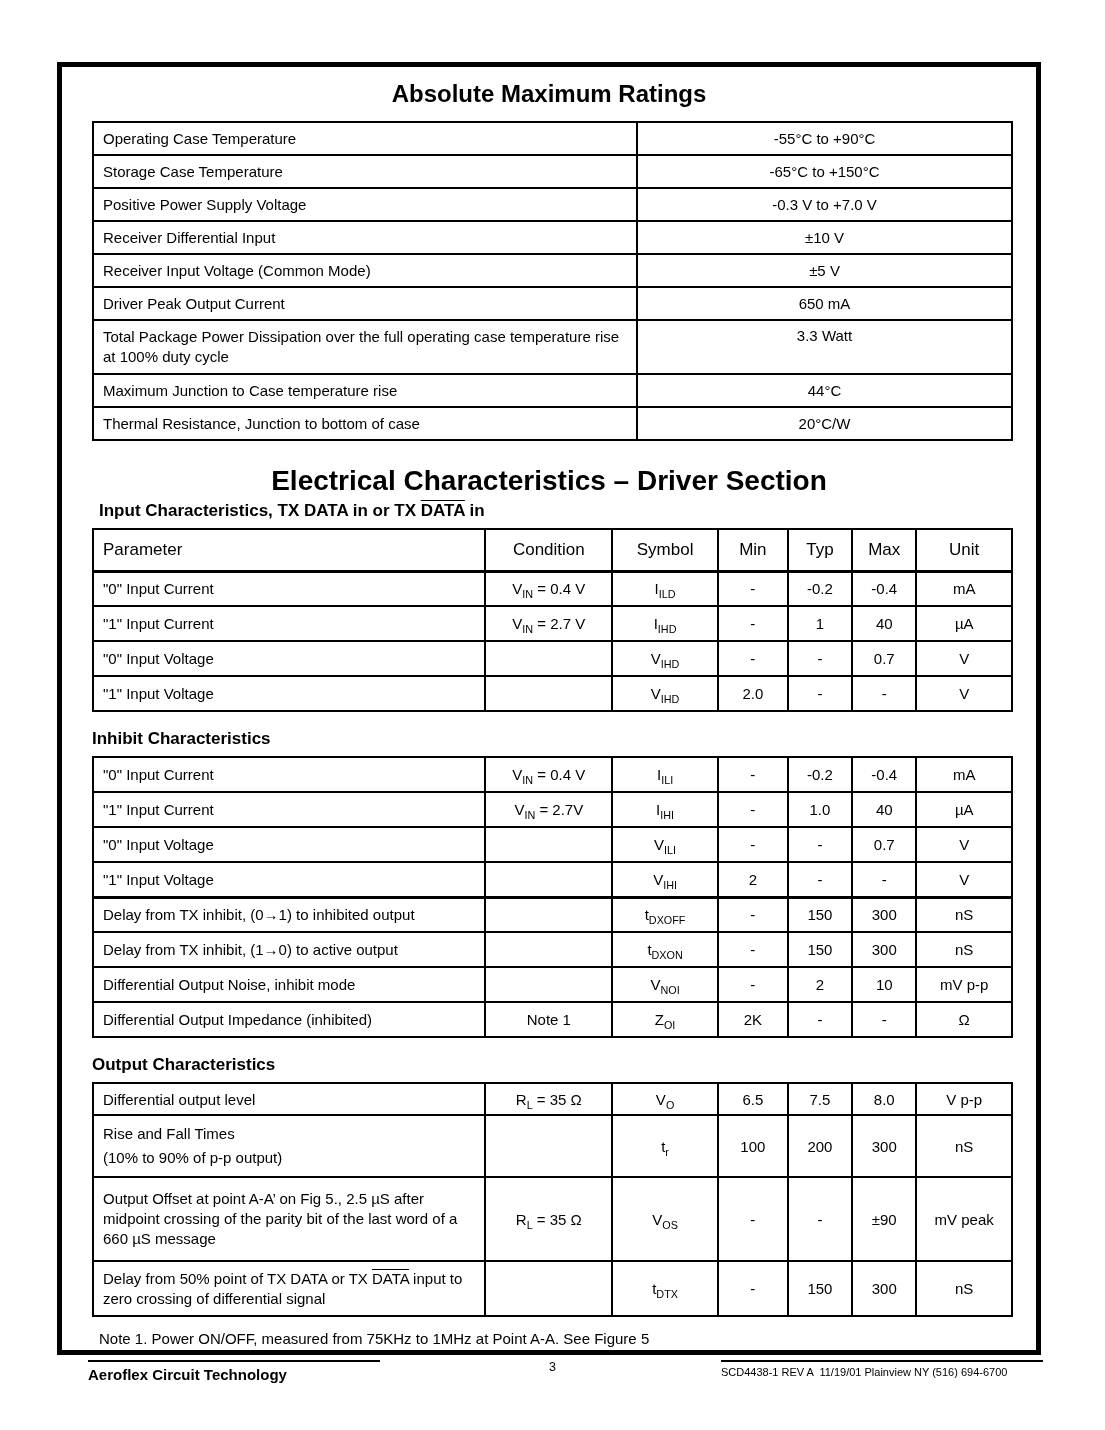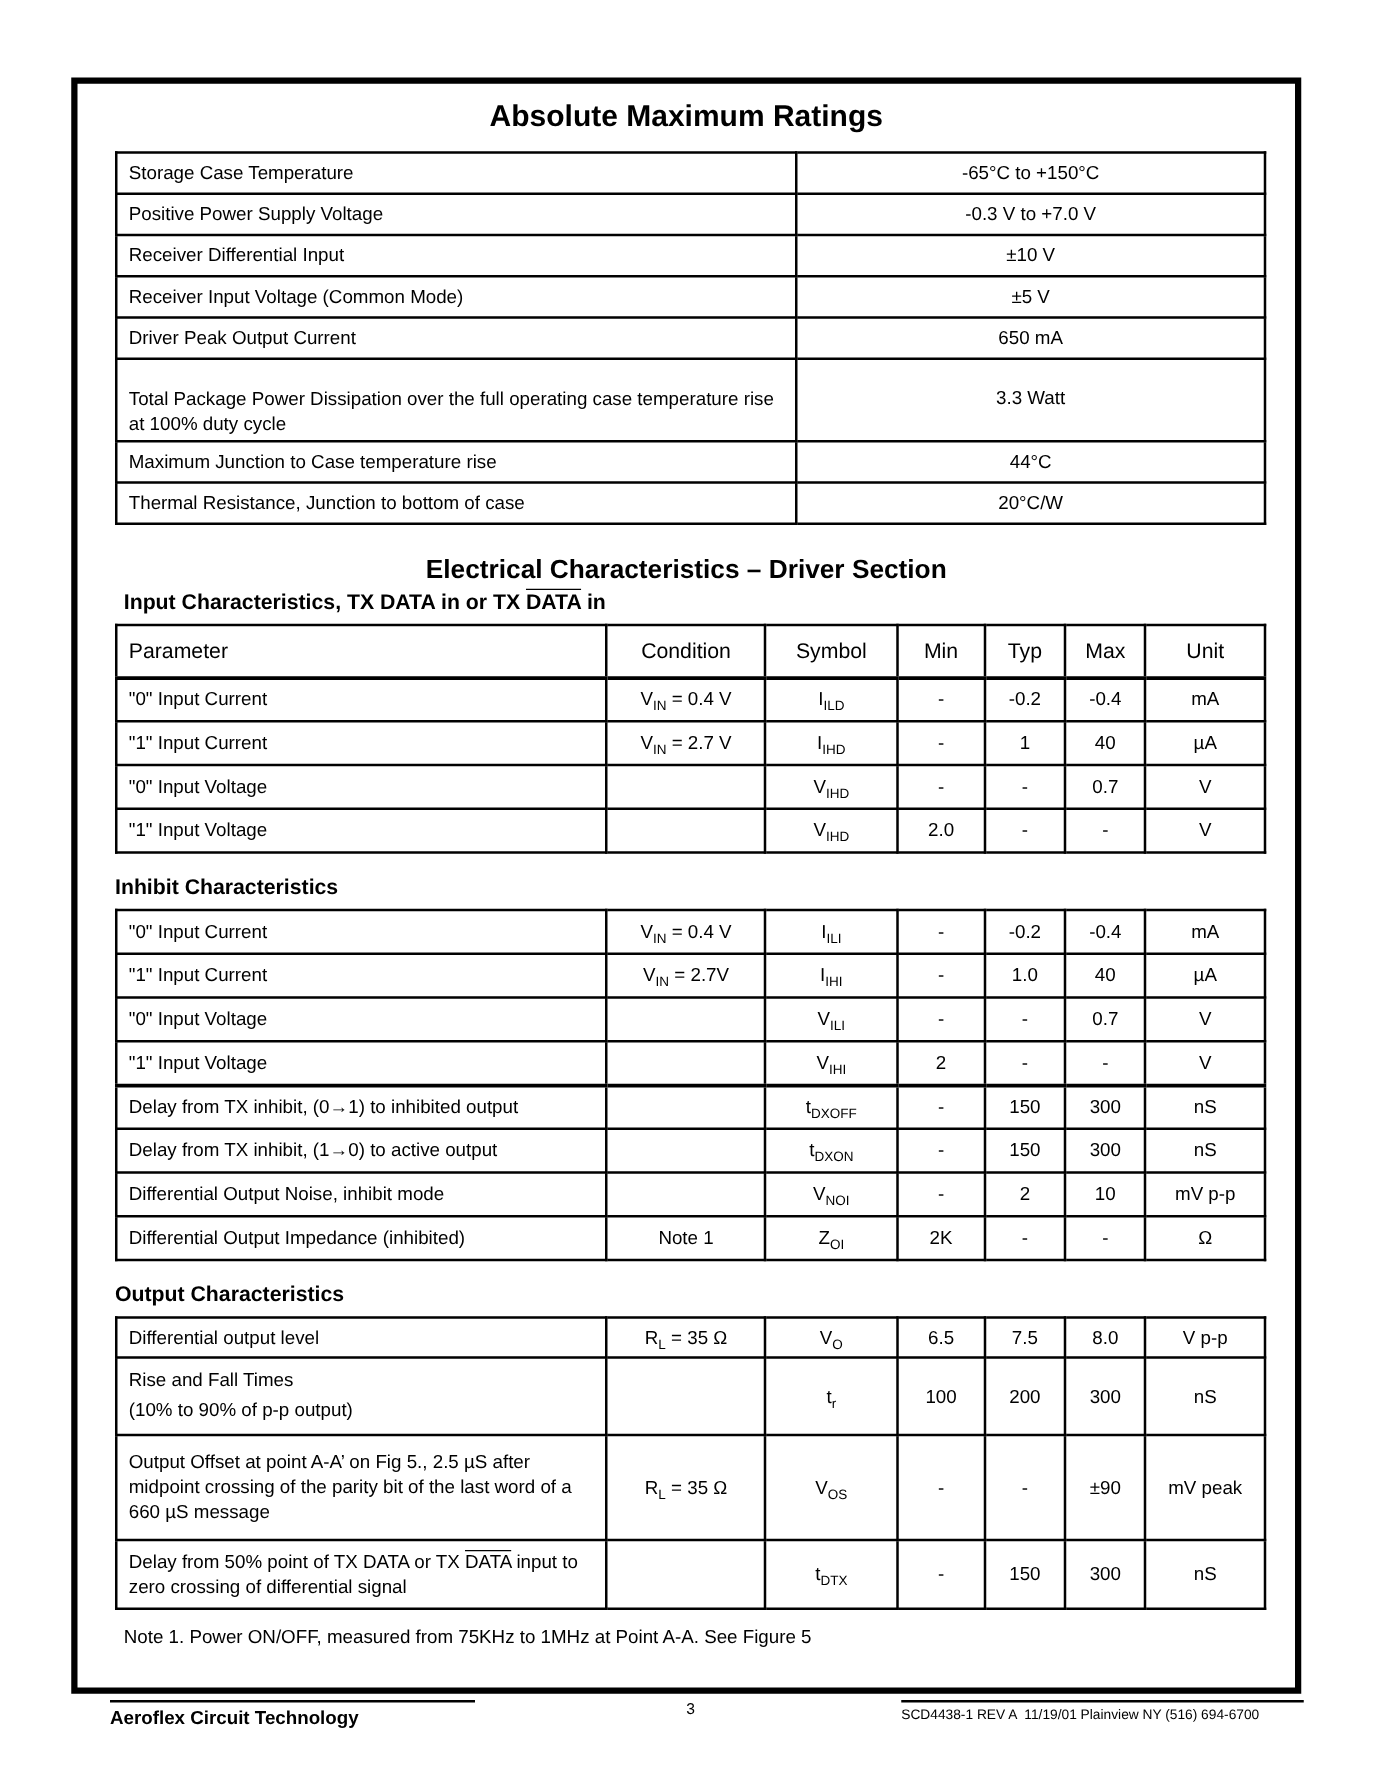--- a/index.html
+++ b/index.html
@@ -14,29 +14,29 @@
     position: absolute; left: 57px; top: 62px;
     width: 984px; height: 1293px;
     border: 5px solid #000;
     padding: 0 30px;
   }
   h1.doc-title {
     font-size: 24px; font-weight: bold; text-align: center;
     margin: 13px 0 13px 0; letter-spacing: 0px;
   }
   h2.sec-title {
-    font-size: 21px; font-weight: bold; text-align: center;
+    font-size: 28px; font-weight: bold; text-align: center;
     margin: 24px 0 4px 0;
   }
   h3.subhead { font-size: 17px; font-weight: bold; margin: 2px 0 7px 7px; }
   h3.block-head { font-size: 17px; font-weight: bold; margin: 17px 0 7px 0; }
   table { border-collapse: collapse; width: 921px; table-layout: fixed; }
   td, th { border: 2px solid #000; font-size: 15px; vertical-align: middle; overflow: hidden; }
   .amr td { height: 33px; }
-  .amr tr.tall td { height: 64px; vertical-align: top; padding-top: 22px; }
+  .amr tr.tall td { height: 54px; vertical-align: top; padding-top: 6px; }
   .pl { text-align: left; padding-left: 9px; padding-right: 6px; }
   .cc { text-align: center; padding: 0 2px; }
   .spec thead th { height: 42px; font-size: 17px; font-weight: normal; border-bottom: 3px solid #000; }
   .spec td { height: 35px; }
   .spec tr.thick td { border-top: 3px solid #000; }
   .spec tr.h40 td { height: 32px; }
   .spec tr.h62 td { height: 62px; }
   .spec tr.h84 td { height: 84px; }
   .spec tr.h55 td { height: 55px; }
   sub { font-size: 72%; line-height: 0; }
@@ -66,20 +66,24 @@
 
   <h1 class="doc-title">Absolute Maximum Ratings</h1>
 
   <table class="amr">
     <colgroup>
         <col style="width:59.2%">
         <col style="width:40.8%">
       </colgroup>
     <tbody>
       <tr>
+        <td class="pl">Operating Case Temperature</td>
+        <td class="cc">-55°C to +90°C</td>
+      </tr>
+      <tr>
         <td class="pl">Storage Case Temperature</td>
         <td class="cc">-65°C to +150°C</td>
       </tr>
       <tr>
         <td class="pl">Positive Power Supply Voltage</td>
         <td class="cc">-0.3 V to +7.0 V</td>
       </tr>
       <tr>
         <td class="pl">Receiver Differential Input</td>
         <td class="cc">±10 V</td>

